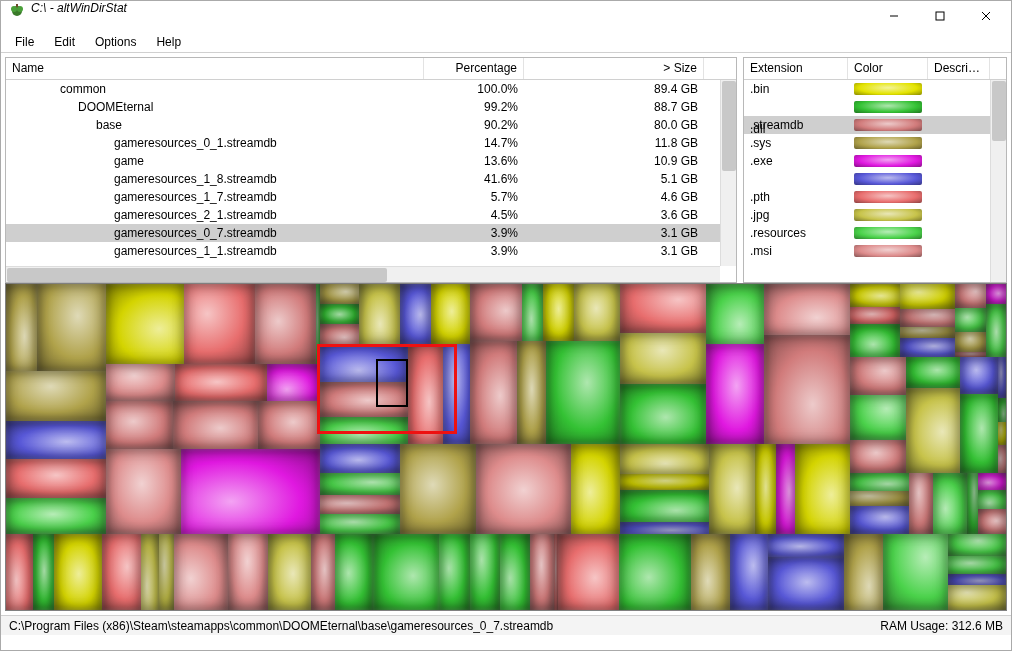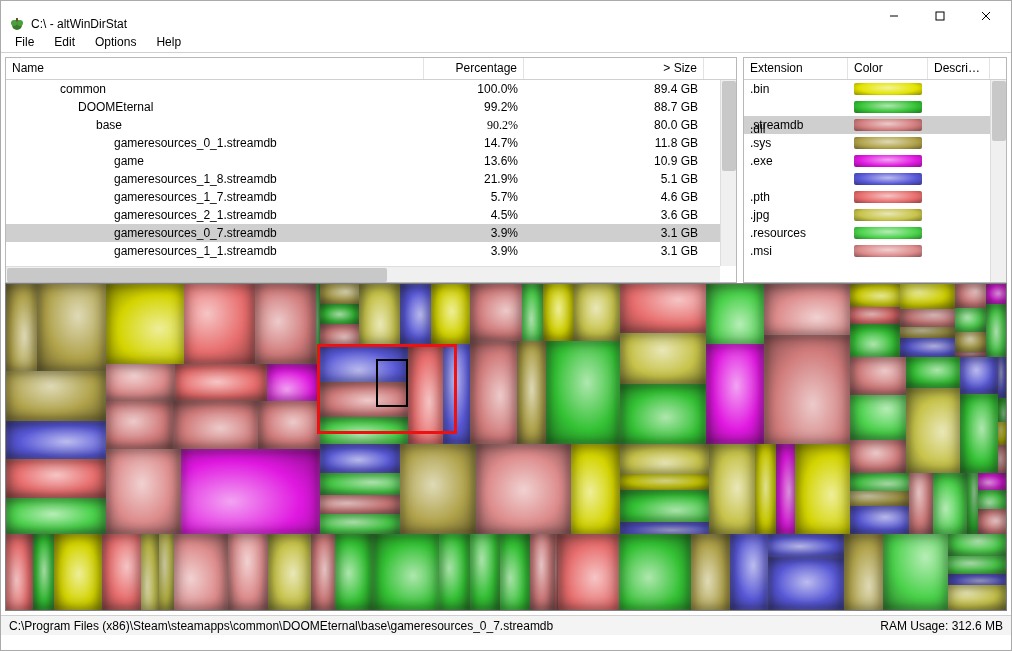--- a/index.html
+++ b/index.html
@@ -1,21 +1,21 @@
 <!DOCTYPE html>
 <html><head>
 <meta charset="utf-8">
 <style>
 * { margin: 0; padding: 0; box-sizing: border-box; font-family: "Segoe UI", Tahoma, sans-serif; font-size: 12px; }
 html, body { width: 1012px; height: 651px; overflow: hidden; background: #fff; }
 
 .window { width: 100%; height: 100%; border: 1px solid #aaa; display: flex; flex-direction: column; }
 
 
-.titlebar { height: 30px; display: flex; align-items: flex-end; padding: 14px 2px 0 8px; background: #fff; }
+.titlebar { height: 30px; display: flex; align-items: flex-start; padding: 0 2px 0 8px; background: #fff; font-style: italic; }
 .titlebar .app-icon { width: 16px; height: 16px; margin-right: 6px; }
 .titlebar .title { flex: 0 0 auto; }
 .titlebar .spacer { flex: 1; }
 .titlebar .win-btn { width: 46px; height: 30px; display: flex; align-items: center; justify-content: center; }
 
 
 .menubar { height: 22px; display: flex; align-items: center; padding: 0 4px; border-bottom: 1px solid #d0d0d0; background:#fff;}
 .menubar .menu-item { padding: 2px 10px; }
 
 
@@ -126,21 +126,21 @@
               <span>DOOMEternal</span>
             </div>
             <div class="pct-cell" style="width: 100px;">99.2%</div>
             <div class="size-cell" style="width: 180px;">88.7 GB</div>
           </div>
           <div class="tree-row">
             <div class="name-cell" style="width: 418px;">
               <span class="tree-indent" style="width: 90px;"></span>
               <span>base</span>
             </div>
-            <div class="pct-cell" style="width: 100px; font-family: Liberation Serif, serif;">90.2%</div>
+            <div class="pct-cell" style="width: 100px;">90.2%</div>
             <div class="size-cell" style="width: 180px;">80.0 GB</div>
           </div>
           <div class="tree-row">
             <div class="name-cell" style="width: 418px;">
               <span class="tree-indent" style="width: 108px;"></span>
               <span>gameresources_0_1.streamdb</span>
             </div>
             <div class="pct-cell" style="width: 100px;">14.7%</div>
             <div class="size-cell" style="width: 180px;">11.8 GB</div>
           </div>
@@ -150,21 +150,21 @@
               <span>game</span>
             </div>
             <div class="pct-cell" style="width: 100px;">13.6%</div>
             <div class="size-cell" style="width: 180px;">10.9 GB</div>
           </div>
           <div class="tree-row">
             <div class="name-cell" style="width: 418px;">
               <span class="tree-indent" style="width: 108px;"></span>
               <span>gameresources_1_8.streamdb</span>
             </div>
-            <div class="pct-cell" style="width: 100px;">21.9%</div>
+            <div class="pct-cell" style="width: 100px;">41.6%</div>
             <div class="size-cell" style="width: 180px;">5.1 GB</div>
           </div>
           <div class="tree-row">
             <div class="name-cell" style="width: 418px;">
               <span class="tree-indent" style="width: 108px;"></span>
               <span>gameresources_1_7.streamdb</span>
             </div>
             <div class="pct-cell" style="width: 100px;">5.7%</div>
             <div class="size-cell" style="width: 180px;">4.6 GB</div>
           </div>

